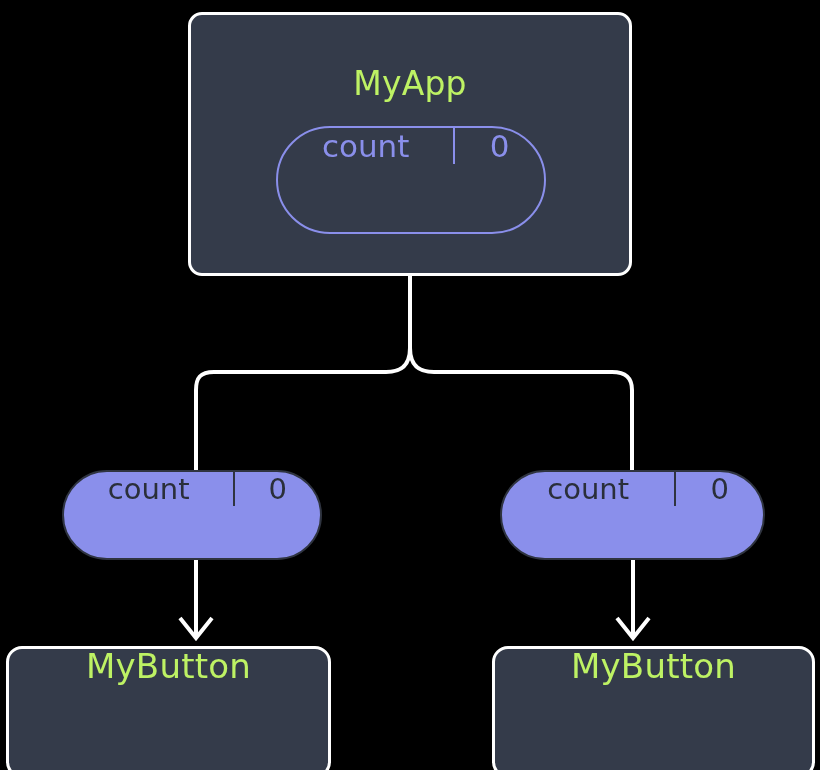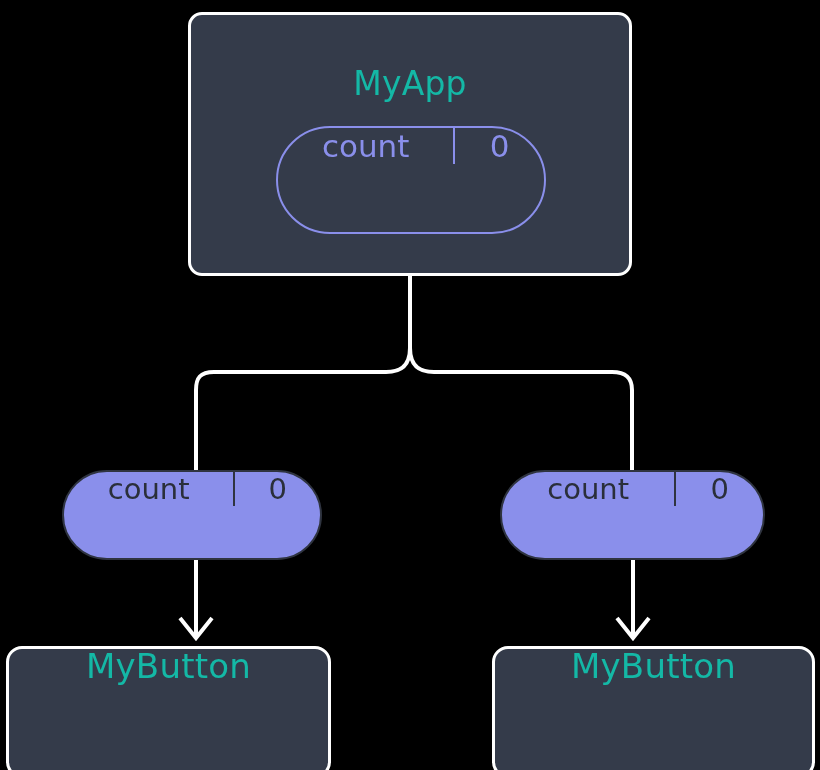--- a/index.html
+++ b/index.html
@@ -34,21 +34,21 @@
     position: absolute;
     box-sizing: border-box;
     background: #343B4A;
     border: 3px solid #FFFFFF;
     border-radius: 14px;
     display: flex;
     flex-direction: column;
     align-items: center;
   }
   .node-title {
-    color: #14b8a6;
+    color: #bef264;
     font-size: 33px;
     line-height: 1;
     letter-spacing: 0.2px;
     white-space: nowrap;
   }
 
   
   #node-myapp {
     left: 188px;
     top: 12px;

